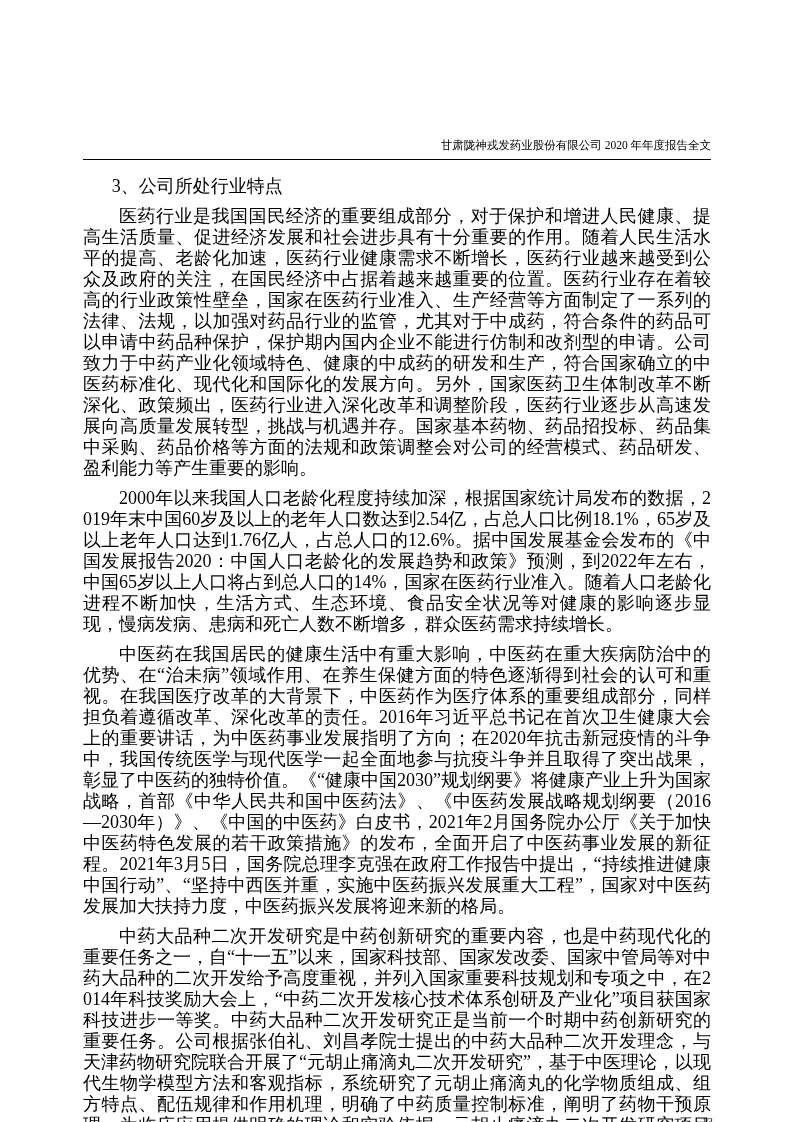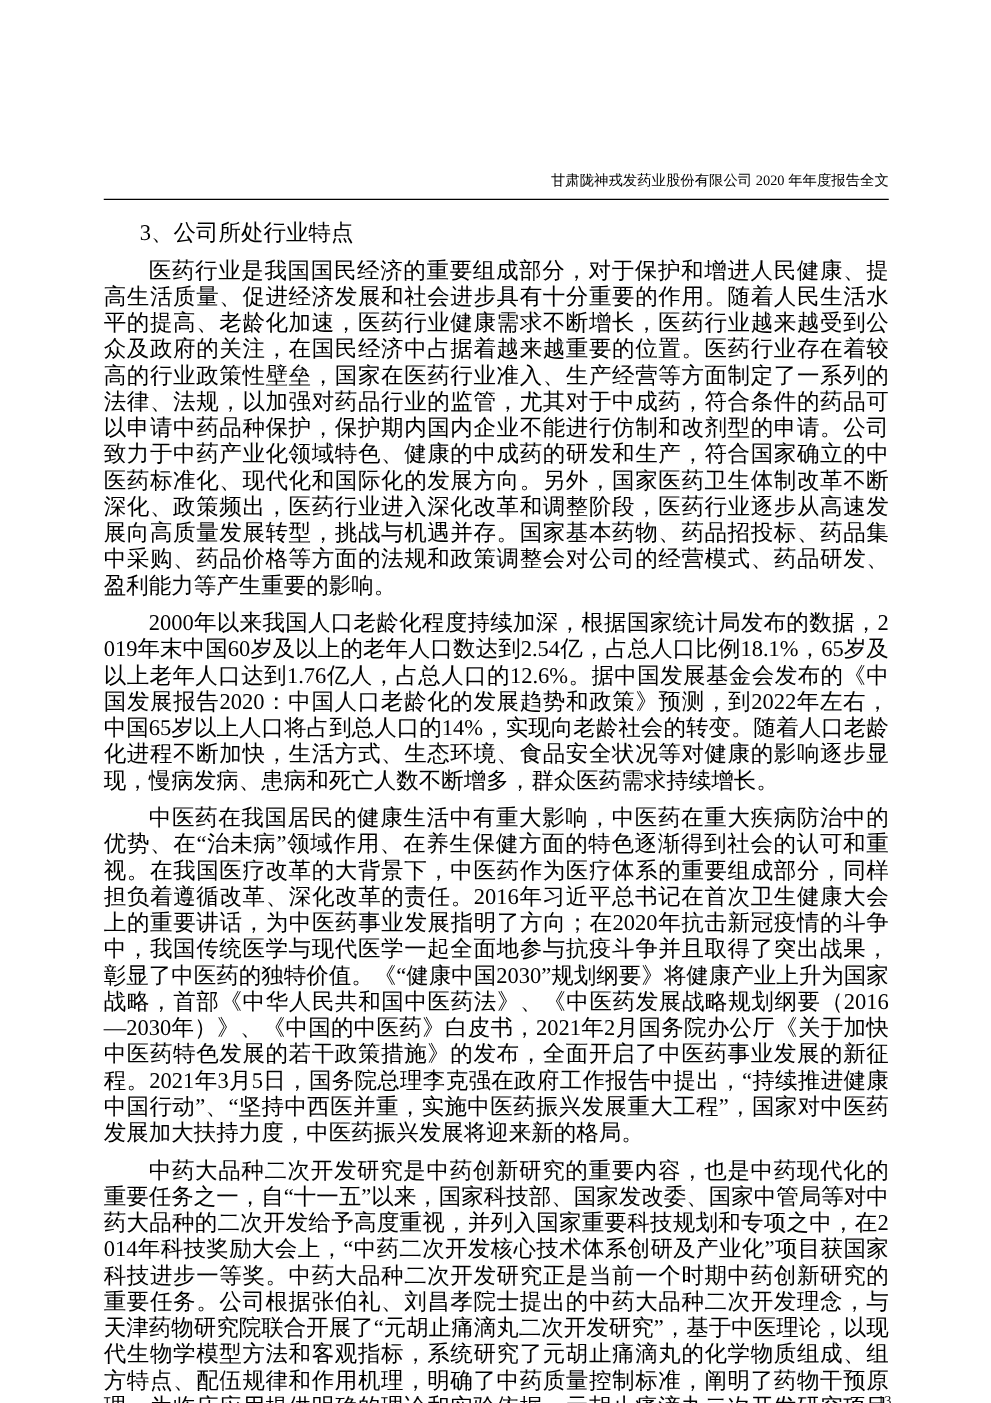--- a/index.html
+++ b/index.html
@@ -61,21 +61,21 @@
   <div class="page-header">
     <span>甘肃陇神戎发药业股份有限公司 2020 年年度报告全文</span>
   </div>
 
   <div class="doc-body">
 
     <p class="section-heading">3、公司所处行业特点</p>
 
     <p>医药行业是我国国民经济的重要组成部分，对于保护和增进人民健康、提高生活质量、促进经济发展和社会进步具有十分重要的作用。随着人民生活水平的提高、老龄化加速，医药行业健康需求不断增长，医药行业越来越受到公众及政府的关注，在国民经济中占据着越来越重要的位置。医药行业存在着较高的行业政策性壁垒，国家在医药行业准入、生产经营等方面制定了一系列的法律、法规，以加强对药品行业的监管，尤其对于中成药，符合条件的药品可以申请中药品种保护，保护期内国内企业不能进行仿制和改剂型的申请。公司致力于中药产业化领域特色、健康的中成药的研发和生产，符合国家确立的中医药标准化、现代化和国际化的发展方向。另外，国家医药卫生体制改革不断深化、政策频出，医药行业进入深化改革和调整阶段，医药行业逐步从高速发展向高质量发展转型，挑战与机遇并存。国家基本药物、药品招投标、药品集中采购、药品价格等方面的法规和政策调整会对公司的经营模式、药品研发、盈利能力等产生重要的影响。</p>
 
-    <p>2000年以来我国人口老龄化程度持续加深，根据国家统计局发布的数据，2019年末中国60岁及以上的老年人口数达到2.54亿，占总人口比例18.1%，65岁及以上老年人口达到1.76亿人，占总人口的12.6%。据中国发展基金会发布的《中国发展报告2020：中国人口老龄化的发展趋势和政策》预测，到2022年左右，中国65岁以上人口将占到总人口的14%，实现向老龄社会的转变。随着人口老龄化进程不断加快，生活方式、生态环境、食品安全状况等对健康的影响逐步显现，慢病发病、患病和死亡人数不断增多，群众医药需求持续增长。</p>
+    <p>2000年以来我国人口老龄化程度持续加深，根据国家统计局发布的数据，2019年末中国60岁及以上的老年人口数达到2.54亿，占总人口比例18.1%，65岁及以上老年人口达到1.76亿人，占总人口的12.6%。据中国发展基金会发布的《中国发展报告2020：中国人口老龄化的发展趋势和政策》预测，到2022年左右，中国65岁以上人口将占到总人口的14%，国家在医药行业准入。随着人口老龄化进程不断加快，生活方式、生态环境、食品安全状况等对健康的影响逐步显现，慢病发病、患病和死亡人数不断增多，群众医药需求持续增长。</p>
 
     <p>中医药在我国居民的健康生活中有重大影响，中医药在重大疾病防治中的优势、在“治未病”领域作用、在养生保健方面的特色逐渐得到社会的认可和重视。在我国医疗改革的大背景下，中医药作为医疗体系的重要组成部分，同样担负着遵循改革、深化改革的责任。2016年习近平总书记在首次卫生健康大会上的重要讲话，为中医药事业发展指明了方向；在2020年抗击新冠疫情的斗争中，我国传统医学与现代医学一起全面地参与抗疫斗争并且取得了突出战果，彰显了中医药的独特价值。《“健康中国2030”规划纲要》将健康产业上升为国家战略，首部《中华人民共和国中医药法》、《中医药发展战略规划纲要（2016—2030年）》、《中国的中医药》白皮书，2021年2月国务院办公厅《关于加快中医药特色发展的若干政策措施》的发布，全面开启了中医药事业发展的新征程。2021年3月5日，国务院总理李克强在政府工作报告中提出，“持续推进健康中国行动”、“坚持中西医并重，实施中医药振兴发展重大工程”，国家对中医药发展加大扶持力度，中医药振兴发展将迎来新的格局。</p>
 
 
 
     <p>中药大品种二次开发研究是中药创新研究的重要内容，也是中药现代化的重要任务之一，自“十一五”以来，国家科技部、国家发改委、国家中管局等对中药大品种的二次开发给予高度重视，并列入国家重要科技规划和专项之中，在2014年科技奖励大会上，“中药二次开发核心技术体系创研及产业化”项目获国家科技进步一等奖。中药大品种二次开发研究正是当前一个时期中药创新研究的重要任务。公司根据张伯礼、刘昌孝院士提出的中药大品种二次开发理念，与天津药物研究院联合开展了“元胡止痛滴丸二次开发研究”，基于中医理论，以现代生物学模型方法和客观指标，系统研究了元胡止痛滴丸的化学物质组成、组方特点、配伍规律和作用机理，明确了中药质量控制标准，阐明了药物干预原理，为临床应用提供明确的理论和实验依据。元胡止痛滴丸二次开发研究项目目前已经形成系统性学术论文、发明专利并出</p>
 
   </div>
 
   <div class="page-footer">

